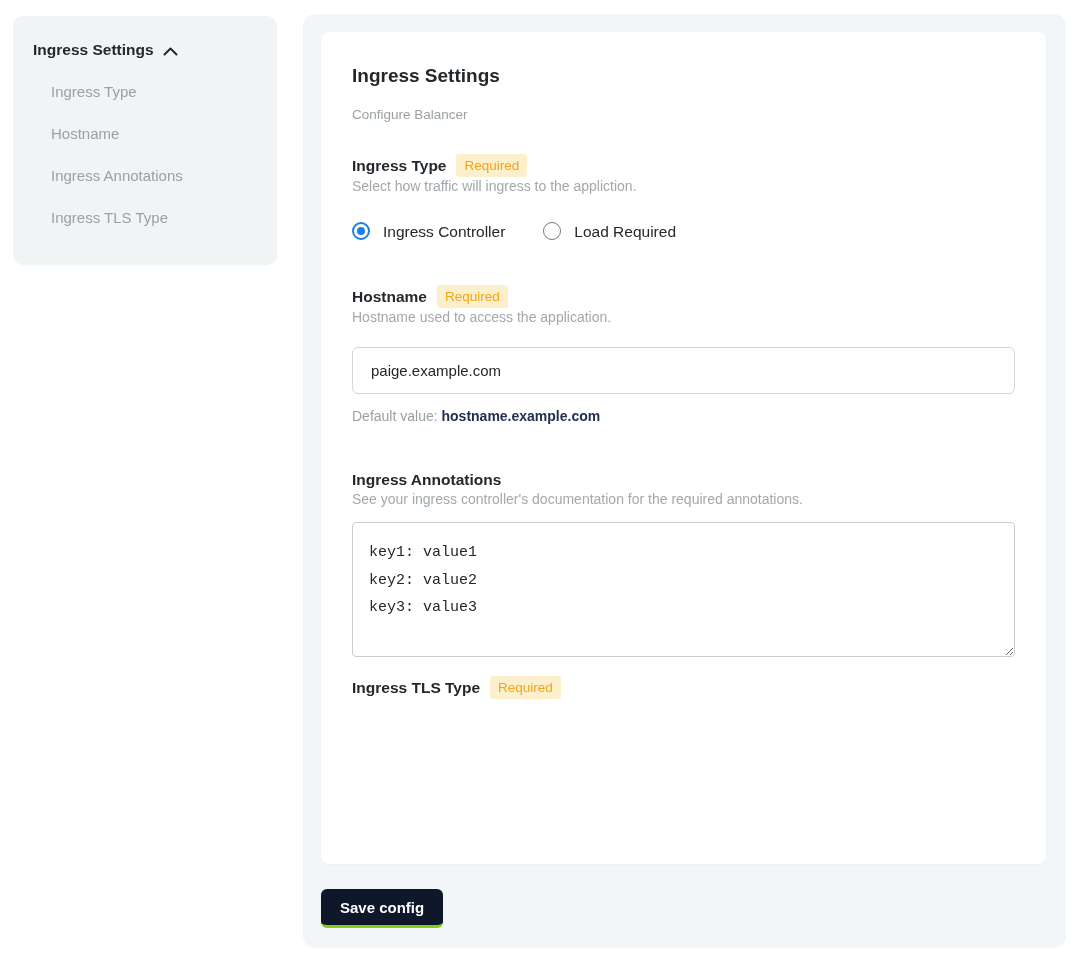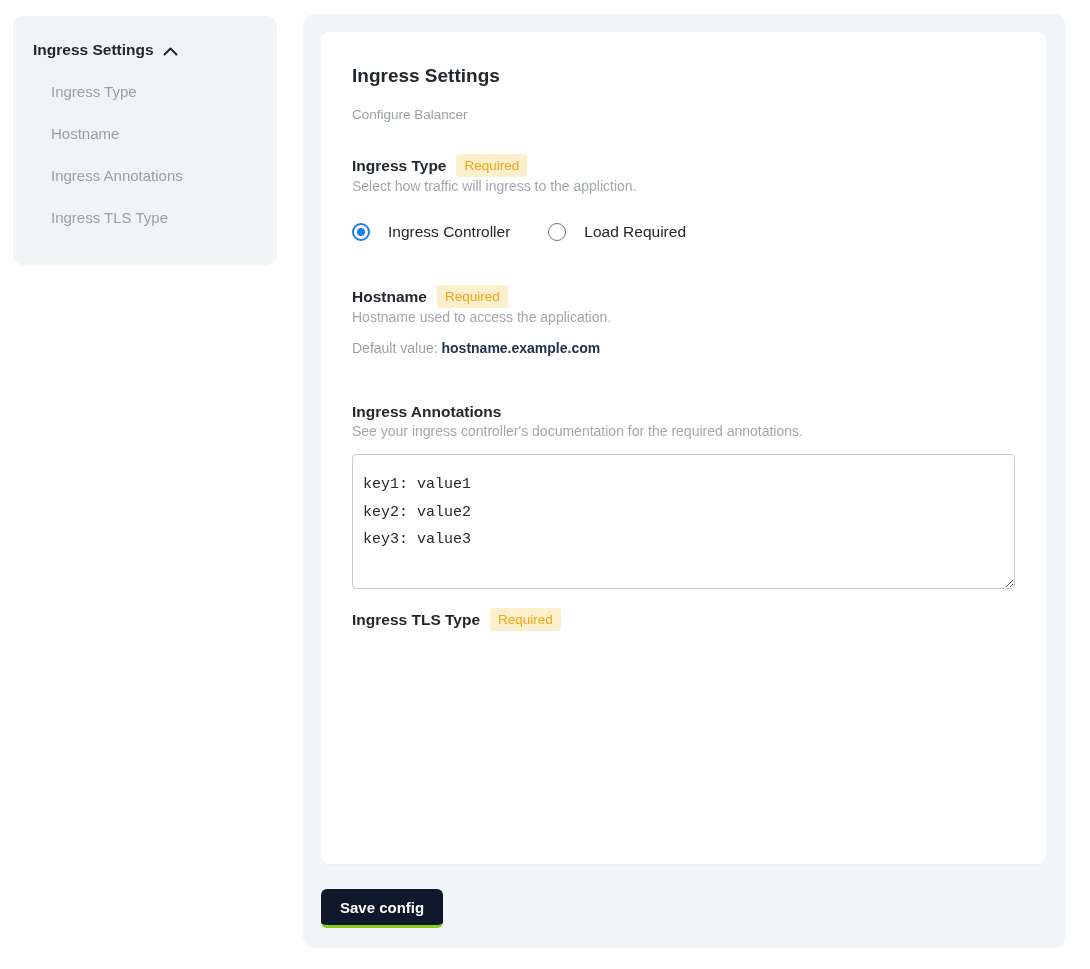--- a/index.html
+++ b/index.html
@@ -106,22 +106,21 @@
   .radio-row {
     margin-top: 27px;
     display: flex;
     align-items: center;
     gap: 38px;
   }
   .radio-stack { margin-top: 26px; }
   .radio-stack .radio-option + .radio-option { margin-top: 24px; }
   .radio-option {
     display: flex;
-    align-items: center;
-    gap: 18px;
+    gap: 13px;
     font-size: 15.5px;
     color: #23282d;
     line-height: 19px;
     cursor: pointer;
     width: fit-content;
   }
   .radio-circle {
     width: 18px; height: 18px;
     border-radius: 50%;
     position: relative;
@@ -164,21 +163,21 @@
     color: #20304f;
     font-weight: 700;
   }
   .annotations-textarea {
     margin-top: 14px;
     display: block;
     width: 663px;
     height: 135px;
     border: 1px solid #caced1;
     border-radius: 4px;
-    padding: 16px 10px;
+    padding: 16px 16px;
     font-family: "Liberation Mono", monospace;
     font-size: 15px;
     line-height: 27.5px;
     color: #23282d;
     resize: both;
     outline: none;
     background: #ffffff;
     overflow: auto;
   }
 
@@ -242,20 +241,21 @@
         </label>
       </div>
     </div>
 
     <div class="mt-hostname">
       <div class="section-heading">
         <span class="section-label">Hostname</span>
         <span class="required-badge">Required</span>
       </div>
       <p class="section-desc">Hostname used to access the application.</p>
+      <input class="text-input" type="text" value="paige.example.com" style="">
       <p class="default-line"><span>Default value: </span><span class="default-value">hostname.example.com</span></p>
     </div>
 
     <div class="mt-annotations">
       <div class="section-heading">
         <span class="section-label">Ingress Annotations</span>
       </div>
       <p class="section-desc">See your ingress controller's documentation for the required annotations.</p>
       <textarea class="annotations-textarea" spellcheck="false" style="">key1: value1
 key2: value2

